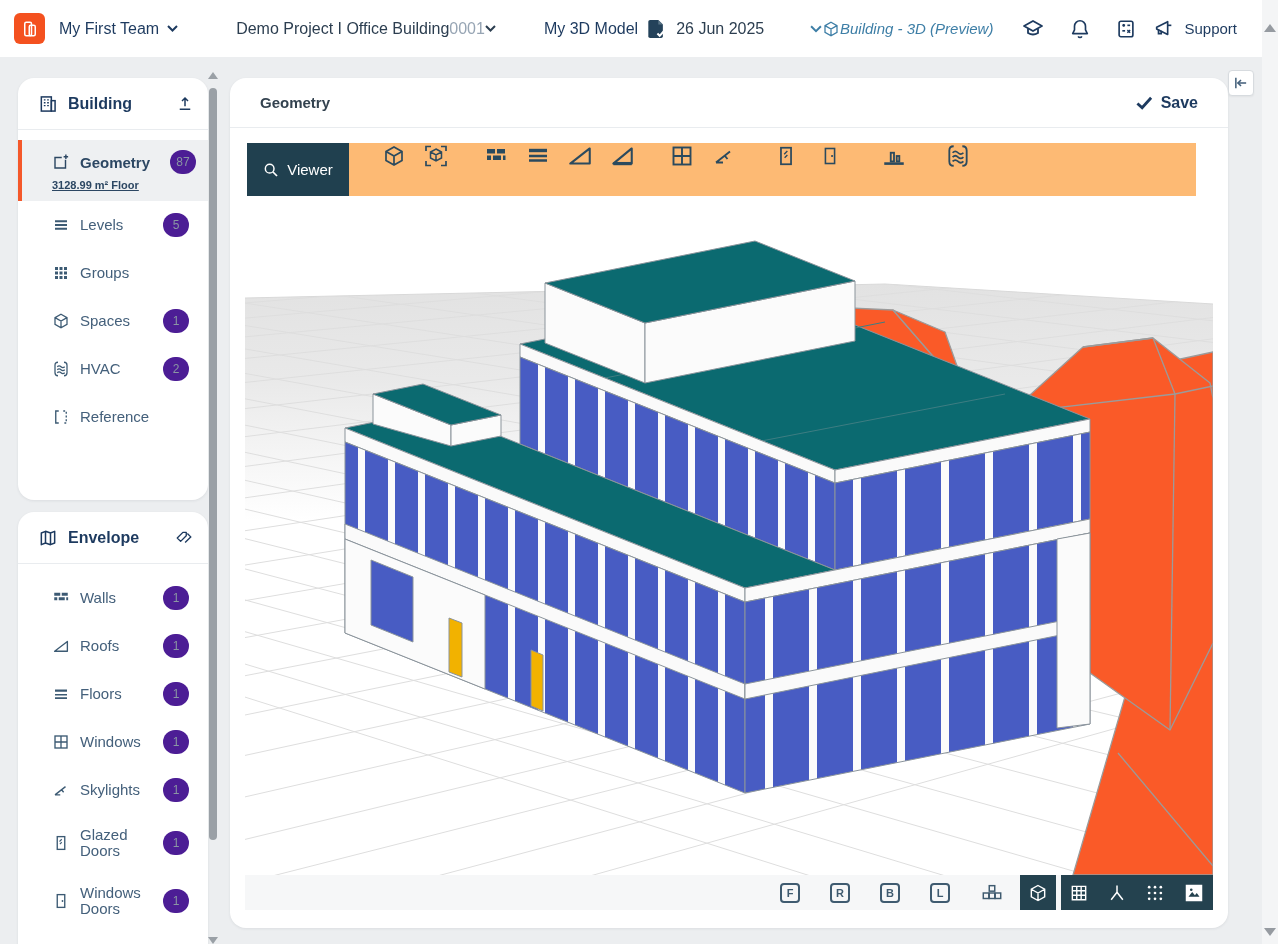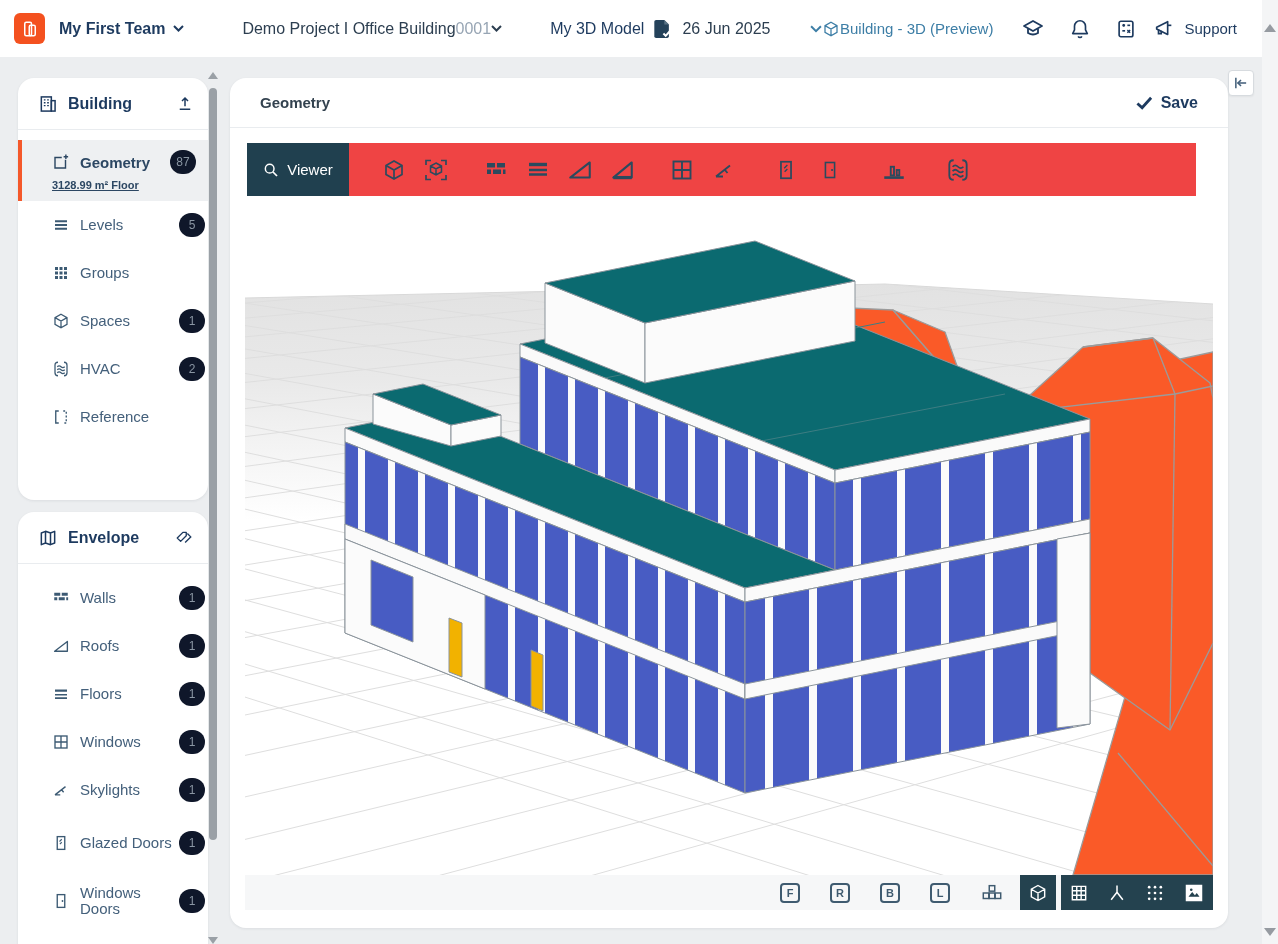--- a/index.html
+++ b/index.html
@@ -3,64 +3,64 @@
 <meta charset="utf-8">
 <style>
   * { margin:0; padding:0; box-sizing:border-box; }
   html,body { width:1278px; height:944px; overflow:hidden; }
   body { font-family:"Liberation Sans",sans-serif; background:#eceef0; position:relative; color:#2c3e50; }
   svg.ic { display:block; }
 
   
   .header { position:absolute; left:0; top:0; width:1262px; height:57px; background:#fff; display:flex; align-items:center; z-index:5; }
   .logo { width:31px; height:31px; background:#f4511f; border-radius:6px; margin-left:14px; display:flex; align-items:center; justify-content:center; flex:0 0 auto; }
-  .team { margin-left:14px; font-size:16px; font-weight:bold; color:#1d3a5f; display:flex; align-items:center; gap:8px; }
+  .team { margin-left:14px; font-size:16px; font-weight:normal; color:#1d3a5f; display:flex; align-items:center; gap:8px; }
   .proj { margin-left:58px; font-size:16px; color:#2c3e50; display:flex; align-items:center; }
   .proj .code { color:#97a5b4; }
   .model { margin-left:48px; font-size:16px; color:#1d3a5f; display:flex; align-items:center; gap:9px; }
   .model .date { font-size:16px; color:#2c3e50; margin-left:1px; }
-  .viewsel { position:absolute; left:810px; display:flex; align-items:center; gap:0; font-size:15px; color:#3d7ea6; }
+  .viewsel { position:absolute; left:810px; display:flex; align-items:center; gap:0; font-size:15px; color:#3d7ea6;font-style:italic; }
   .hdr-icons { position:absolute; right:125px; display:flex; align-items:center; gap:24px; }
   .support { position:absolute; right:25px; display:flex; align-items:center; gap:8px; font-size:15px; color:#1d3a5f; }
   .hbtn { cursor:pointer; display:flex; align-items:center; }
 
   
   .pagebar { position:absolute; right:0; top:0; width:16px; height:944px; background:#f4f5f6; }
   .tri-up { width:0;height:0;border-left:6px solid transparent;border-right:6px solid transparent;border-bottom:8px solid #969ba1; position:absolute; left:2px; top:24px;}
   .tri-dn { width:0;height:0;border-left:6px solid transparent;border-right:6px solid transparent;border-top:8px solid #969ba1; position:absolute; left:2px; bottom:8px;}
 
   
   .card { background:#fff; border-radius:16px; box-shadow:0 1px 3px rgba(30,40,50,.08); position:absolute; }
   .side1 { left:18px; top:78px; width:190px; height:422px; }
   .side2 { left:18px; top:512px; width:190px; height:440px; border-bottom-left-radius:0; border-bottom-right-radius:0; }
   .sechead { height:52px; display:flex; align-items:center; padding:0 14px 0 20px; border-bottom:1px solid #e9ecef; color:#1d3a5f; }
   .sechead .t { font-size:16px; font-weight:bold; margin-left:10px; flex:1; }
   .items { padding:10px 0 0 0; }
-  .item { position:relative; height:48px; display:flex; align-items:center; padding:0 3px 0 34px; color:#44607b; font-size:15px; cursor:pointer;justify-content:flex-end; }
+  .item { position:relative; height:48px; display:flex; align-items:center; padding:0 19px 0 34px; color:#44607b; font-size:15px; cursor:pointer;justify-content:flex-end; }
   .item .lb { margin-left:10px; flex:1; line-height:1.1; }
-  .badge { background:#0f172a; color:#8a96a3; font-size:12px; border-radius:12px; min-width:26px; height:24px; padding:0 6px; display:flex; align-items:center; justify-content:center; }
+  .badge { background:#4c1d95; color:#8a96a3; font-size:12px; border-radius:12px; min-width:26px; height:24px; padding:0 6px; display:flex; align-items:center; justify-content:center; }
   .badge:empty { visibility:hidden; }
   .item.tall { height:58px; }
   .geom { position:relative; background:#eef0f2; padding:10px 12px 10px 34px; cursor:pointer; }
   .geom .bar { position:absolute; left:0; top:0; bottom:0; width:4px; background:#f4582a; }
   .geom .r1 { display:flex; align-items:center; color:#2c4763; }
   .geom .r1 .lb { margin-left:10px; font-size:15px; font-weight:bold; flex:1; }
   .geom .sub { font-size:11px; font-weight:bold; color:#2c4763; margin-top:5px;text-decoration:underline; }
 
   .sidescroll { position:absolute; left:206px; top:62px; width:14px; height:882px; }
   .sidescroll .thumb { position:absolute; left:3px; top:26px; width:8px; height:752px; background:#9aa0a6; border-radius:4px; }
   .ss-up { width:0;height:0;border-left:5px solid transparent;border-right:5px solid transparent;border-bottom:7px solid #9aa0a6; position:absolute; left:2px; top:10px;}
   .ss-dn { width:0;height:0;border-left:5px solid transparent;border-right:5px solid transparent;border-top:7px solid #9aa0a6; position:absolute; left:2px; bottom:0px;}
 
   
   .main { left:230px; top:78px; width:998px; height:850px; }
   .ptitle { height:50px; display:flex; align-items:center; padding:0 30px; border-bottom:1px solid #e9ecef; }
   .ptitle .t { font-size:15px; font-weight:bold; color:#33424f; flex:1; }
   .save { display:flex; align-items:center; gap:8px; font-size:16px; font-weight:bold; color:#1d3a5f; cursor:pointer; }
-  .toolbar { position:absolute; left:17px; top:65px; width:949px; height:53px; background:#ef4444; display:flex; align-items:center; }
+  .toolbar { position:absolute; left:17px; top:65px; width:949px; height:53px; background:#fdba74; display:flex; }
   .viewerbtn { height:53px; width:102px; background:#20404f; color:#fff; display:flex; align-items:center; justify-content:center; gap:8px; font-size:15px; cursor:pointer; flex:0 0 auto;}
   .tbtn { width:26px; height:26px; display:flex; align-items:center; justify-content:center; color:#2b4a5e; cursor:pointer; flex:0 0 auto; }
 
   .viewport { position:absolute; left:15px; top:120px; width:968px; height:677px; background:#fff; overflow:hidden; }
 
   .bbar { position:absolute; left:15px; top:797px; width:968px; height:35px; background:#f6f7f8; display:flex; align-items:center; justify-content:flex-end; }
   .lbtn { width:20px; height:20px; border:2px solid #3f5b70; border-radius:4px; color:#3f5b70; font-size:11px; font-weight:bold; display:flex; align-items:center; justify-content:center; margin-right:30px; cursor:pointer; }
   .planbtn { margin-right:16px; color:#3f5b70; cursor:pointer; }
   .dkbtn { width:36px; height:35px; background:#24424f; display:flex; align-items:center; justify-content:center; color:#fff; cursor:pointer; }
   .dkgroup { margin-left:5px; height:35px; background:#24424f; display:flex; align-items:center; padding:0 8px; gap:18px; }

